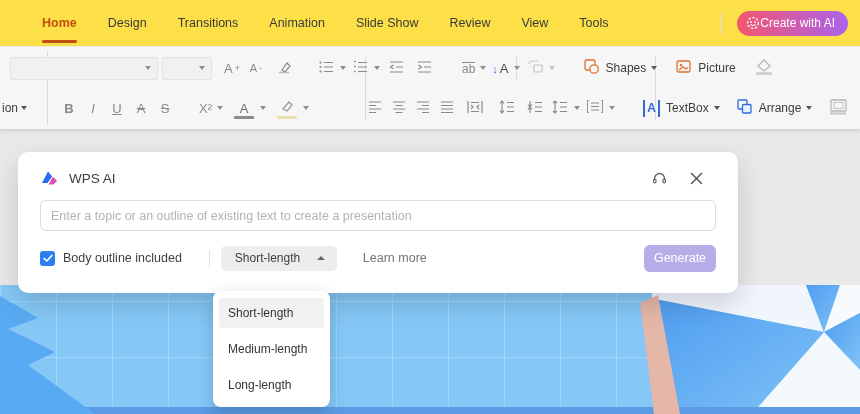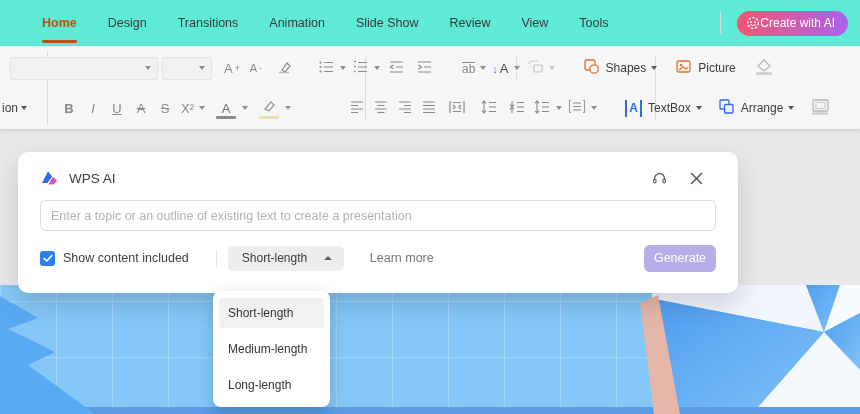--- a/index.html
+++ b/index.html
@@ -1,21 +1,21 @@
 <!DOCTYPE html>
 <html><head>
 <meta charset="utf-8">
 <style>
   * { margin:0; padding:0; box-sizing:border-box; }
   html,body { width:860px; height:414px; }
   body { font-family:"Liberation Sans", sans-serif; }
   .stage { position:relative; width:860px; height:414px; overflow:hidden; background:#e9e9e9; }
 
   
-  .menubar { position:absolute; top:0; left:0; right:0; height:46px; background:#5eead4;
+  .menubar { position:absolute; top:0; left:0; right:0; height:46px; background:#fde047;
              display:flex; align-items:stretch; padding-left:42px; }
   .tab { position:relative; display:flex; align-items:center; margin-right:31px;
          font-size:12.5px; color:#3a3a3a; cursor:default; white-space:nowrap; }
   .tab.active { color:#c1500f; font-weight:bold; }
   .tab.active::after { content:""; position:absolute; left:0; right:0; bottom:3px; height:3px;
          background:#c1500f; border-radius:2px; }
   .menubar-spacer { flex:1; }
   .menubar-divider { width:1px; height:22px; background:#dcdcdc; align-self:center; margin-right:16px; }
   .ai-pill { align-self:center; margin-right:12px; height:25px; padding:0 13px 0 9px; border-radius:13px;
          background:linear-gradient(90deg,#f4566e,#ab62ec); color:#fff; font-size:12px;
@@ -230,21 +230,21 @@
         </div>
       <div class="tbtn">
           <span class="glyph u">U</span>
         </div>
       <div class="tbtn">
           <span class="glyph strikeA">A</span>
         </div>
       <div class="tbtn">
           <span class="glyph s">S</span>
         </div>
-      <div class="tbtn" style="margin-left:4px">
+      <div class="tbtn" style="margin-left:22px">
         <span class="glyph">X²</span>
         <span class="chev"></span>
       </div>
       <div class="tbtn colbtn" style="margin-left:8px;width:26px">
         <span class="glyph" style="color:#6e6e6e">A</span>
         <span class="colorbar"></span>
       </div>
       <div class="chev"></div>
       <div class="tbtn colbtn" style="margin-left:8px;width:26px">
         <span><svg width="16" height="14" viewBox="0 0 16 14">
@@ -385,21 +385,21 @@
           </svg>
       </span>
     </div>
     <input class="dlg-input" type="text" value="" placeholder="Enter a topic or an outline of existing text to create a presentation" style="">
     <div class="dlg-row">
       <span class="checkbox">
         <svg width="10" height="9" viewBox="0 0 10 9">
             <path d="M1.2 4.5 L3.8 7 L8.8 1.5" fill="none" stroke="#fff" stroke-width="1.7" stroke-linecap="round" stroke-linejoin="round"></path>
           </svg>
       </span>
-      <span class="cb-label">Show content included</span>
+      <span class="cb-label">Body outline included</span>
       <span class="row-div"></span>
       <span class="len-btn">
         <span>Short-length</span>
         <span class="chev-up"></span>
       </span>
       <span class="learn">Learn more</span>
       <span class="spacer"></span>
       <button class="gen-btn">Generate</button>
     </div>
   </div>

